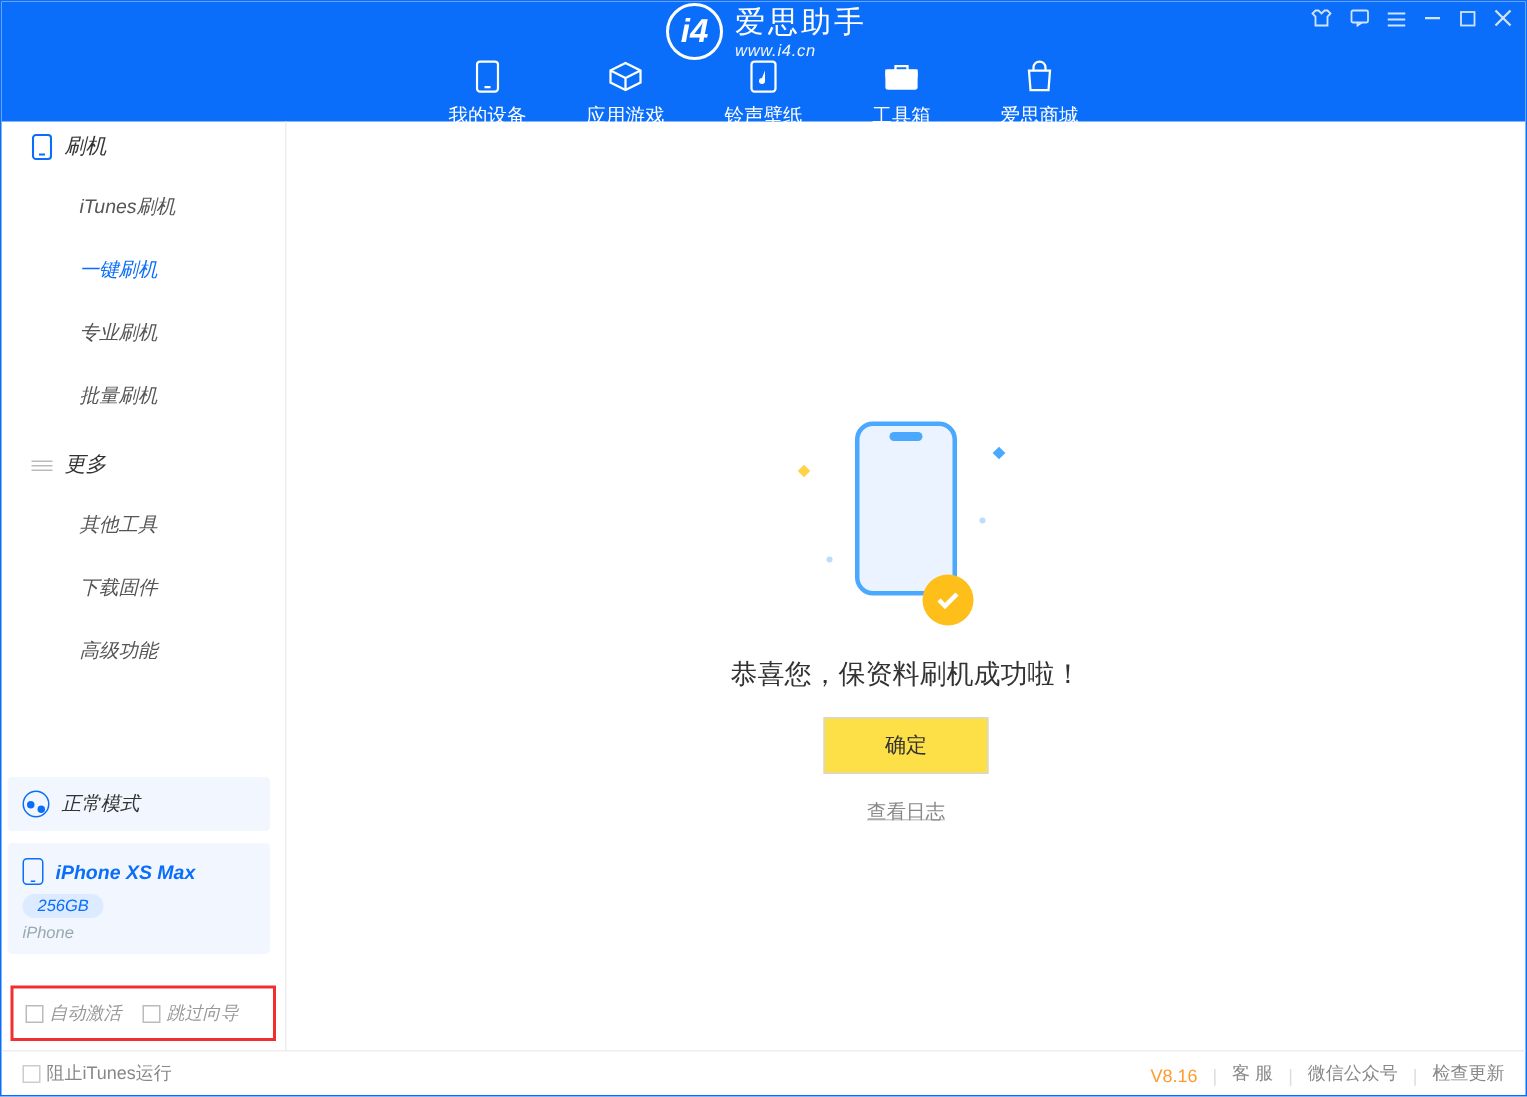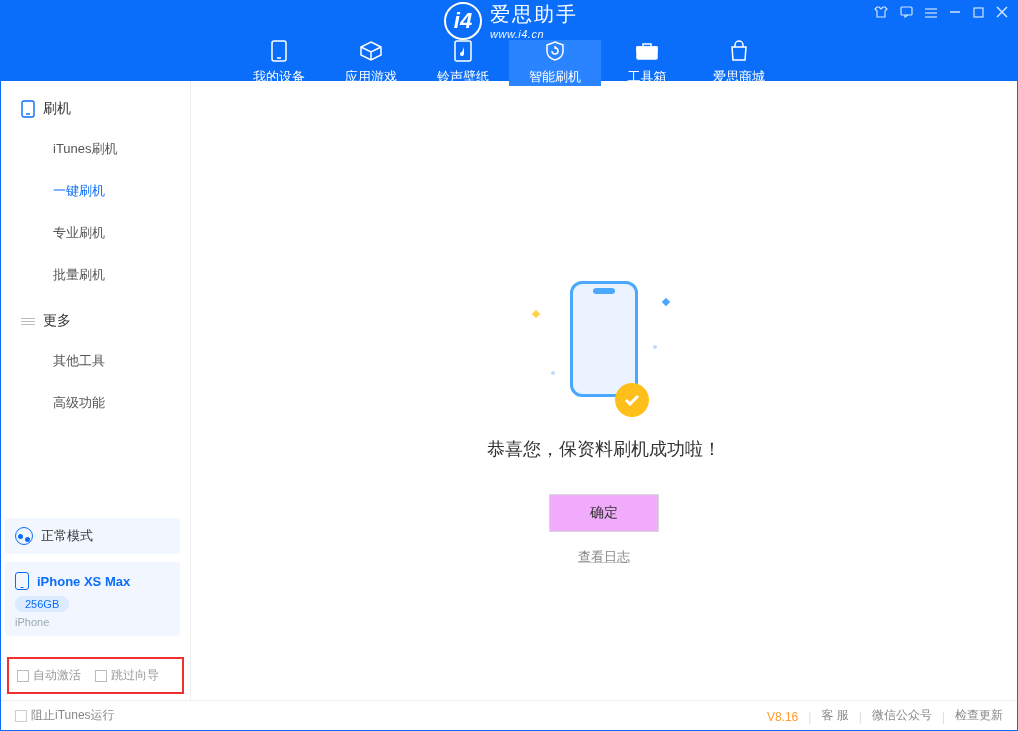--- a/index.html
+++ b/index.html
@@ -19,21 +19,21 @@
 .tab-icon svg { stroke: #fff; fill: none; stroke-width: 1.5; }
 
 .win-ctrls { position: absolute; top: 6px; right: 10px; display: flex; gap: 12px; color: #fff; font-size: 13px; align-items: center; }
 .win-ctrls span, .win-ctrls svg { cursor: pointer; opacity: .9; }
 .hdr-right { margin-left: auto; padding-right: 24px; display: flex; gap: 14px; align-items: center; }
 .circ-btn { width: 28px; height: 28px; border: 1.5px solid rgba(255,255,255,.85); border-radius: 50%; display: flex; align-items: center; justify-content: center; cursor: pointer; }
 .circ-btn svg { stroke: #fff; }
 
 
 .body { display: flex; height: calc(100% - 80px - 30px); }
-.sidebar { width: 190px; border-right: 1px solid #eee; padding-top: 13px; position: relative; }
+.sidebar { width: 190px; border-right: 1px solid #eee; padding-top: 2px; position: relative; font-style: italic; }
 .side-group-hdr { display: flex; align-items: center; gap: 8px; padding: 6px 20px 10px 20px; color: #333; font-size: 14px; }
 .side-item { padding: 12px 0 12px 52px; font-size: 13px; color: #555; cursor: pointer; }
 .side-item.active { color: #0a6efa; }
 
 .device-panel { position: absolute; bottom: 64px; left: 4px; right: 10px; }
 .mode-row { background: #f2f7ff; border-radius: 3px; padding: 9px 10px; display: flex; align-items: center; gap: 8px; margin-bottom: 8px; font-size: 13px; color: #333; }
 .mode-icon { width: 18px; height: 18px; border: 1.5px solid #0a6efa; border-radius: 50%; position: relative; }
 .mode-icon::before, .mode-icon::after { content: ""; position: absolute; background: #0a6efa; border-radius: 50%; }
 .mode-icon::before { width: 5px; height: 5px; left: 2px; top: 6px; }
 .mode-icon::after  { width: 5px; height: 5px; right: 2px; bottom: 2px; }
@@ -57,21 +57,21 @@
 .check-badge { position: absolute; right: 30px; bottom: 4px; width: 34px; height: 34px; background: #ffbf1a; border-radius: 50%; display: flex; align-items: center; justify-content: center; }
 .check-badge svg { stroke: #fff; stroke-width: 3; fill: none; }
 .spark { position: absolute; width: 6px; height: 6px; transform: rotate(45deg); background: #4aa8ff; }
 .spark.s1 { left: 4px; top: 30px; background: #ffd24a; }
 .spark.s2 { right: 10px; top: 18px; }
 .dot { position: absolute; width: 4px; height: 4px; border-radius: 50%; background: #bcdcff; }
 .dot.d1 { left: 22px; top: 90px; }
 .dot.d2 { right: 22px; top: 64px; }
 
 .success-text { margin-top: 16px; font-size: 18px; color: #333; }
-.ok-btn { margin-top: 33px; padding: 9px 40px; border: 1px solid #d7d7d7; background: #f0abfc; font-size: 14px; color: #333; cursor: pointer; }
+.ok-btn { margin-top: 17px; padding: 9px 40px; border: 1px solid #d7d7d7; background: #fde047; font-size: 14px; color: #333; cursor: pointer; }
 .log-link { margin-top: 16px; font-size: 13px; color: #888; cursor: pointer; text-decoration: underline; text-decoration-color: #ccc; }
 
 
 .footer { height: 30px; border-top: 1px solid #eee; display: flex; align-items: center; padding: 0 14px; font-size: 12px; color: #888; }
 .footer .chk-box { border-color: #ccc; }
 .footer-right { margin-left: auto; display: flex; align-items: flex-end; gap: 10px; }
 .footer-right .sep { color: #ddd; }
 .footer-right a { color: #888; cursor: pointer; }
 .ver { color: #ff9a2e; }
 
@@ -110,30 +110,20 @@
       <span>应用游戏</span>
     </div>
     <div class="tab">
       <span class="tab-icon">
           <svg width="20" height="22" viewBox="0 0 20 22">
             <rect x="2" y="1" width="16" height="20" rx="2"></rect>
             <path d="M11 7 L11 14 A2 2 0 1 1 9 12" fill="#fff" stroke="none"></path>
           </svg>
         </span>
       <span>铃声壁纸</span>
-    </div>
-    <div class="tab active">
-      <span class="tab-icon">
-          <svg width="22" height="22" viewBox="0 0 22 22">
-            <path d="M11 2 L19 5 V11 C19 16 15 19 11 20 C7 19 3 16 3 11 V5 Z"></path>
-            <path d="M8 11 A3 3 0 1 0 11 8"></path>
-            <path d="M11 6 L11 8 L13 8"></path>
-          </svg>
-        </span>
-      <span>智能刷机</span>
     </div>
     <div class="tab">
       <span class="tab-icon">
           <svg width="24" height="20" viewBox="0 0 24 20">
             <rect x="2" y="6" width="20" height="12" rx="1" fill="#fff" stroke="#fff"></rect>
             <rect x="2" y="6" width="20" height="4" fill="#fff" stroke="#fff"></rect>
             <path d="M8 6 V3 H16 V6" stroke="#fff"></path>
           </svg>
         </span>
       <span>工具箱</span>
@@ -205,20 +195,21 @@
 
     <div class="side-group-hdr" style="margin-top:10px">
       <span class="icon-lines">
           <i></i>
           <i></i>
           <i></i>
         </span>
       <span>更多</span>
     </div>
     <div class="side-item">其他工具</div>
+    <div class="side-item">下载固件</div>
     <div class="side-item">高级功能</div>
 
     <div class="device-panel">
       <div class="mode-row">
         <span class="mode-icon"></span>
         <span>正常模式</span>
       </div>
       <div class="dev-row">
         <div class="dev-name">
           <span class="dev-phone-ico"></span>

